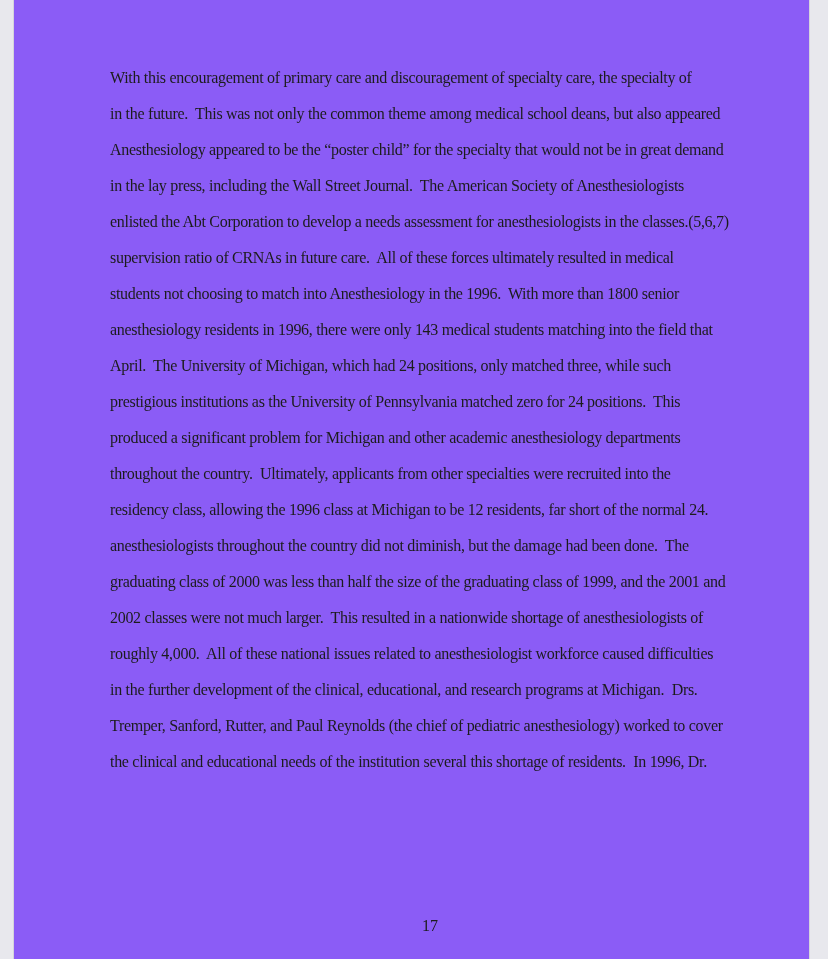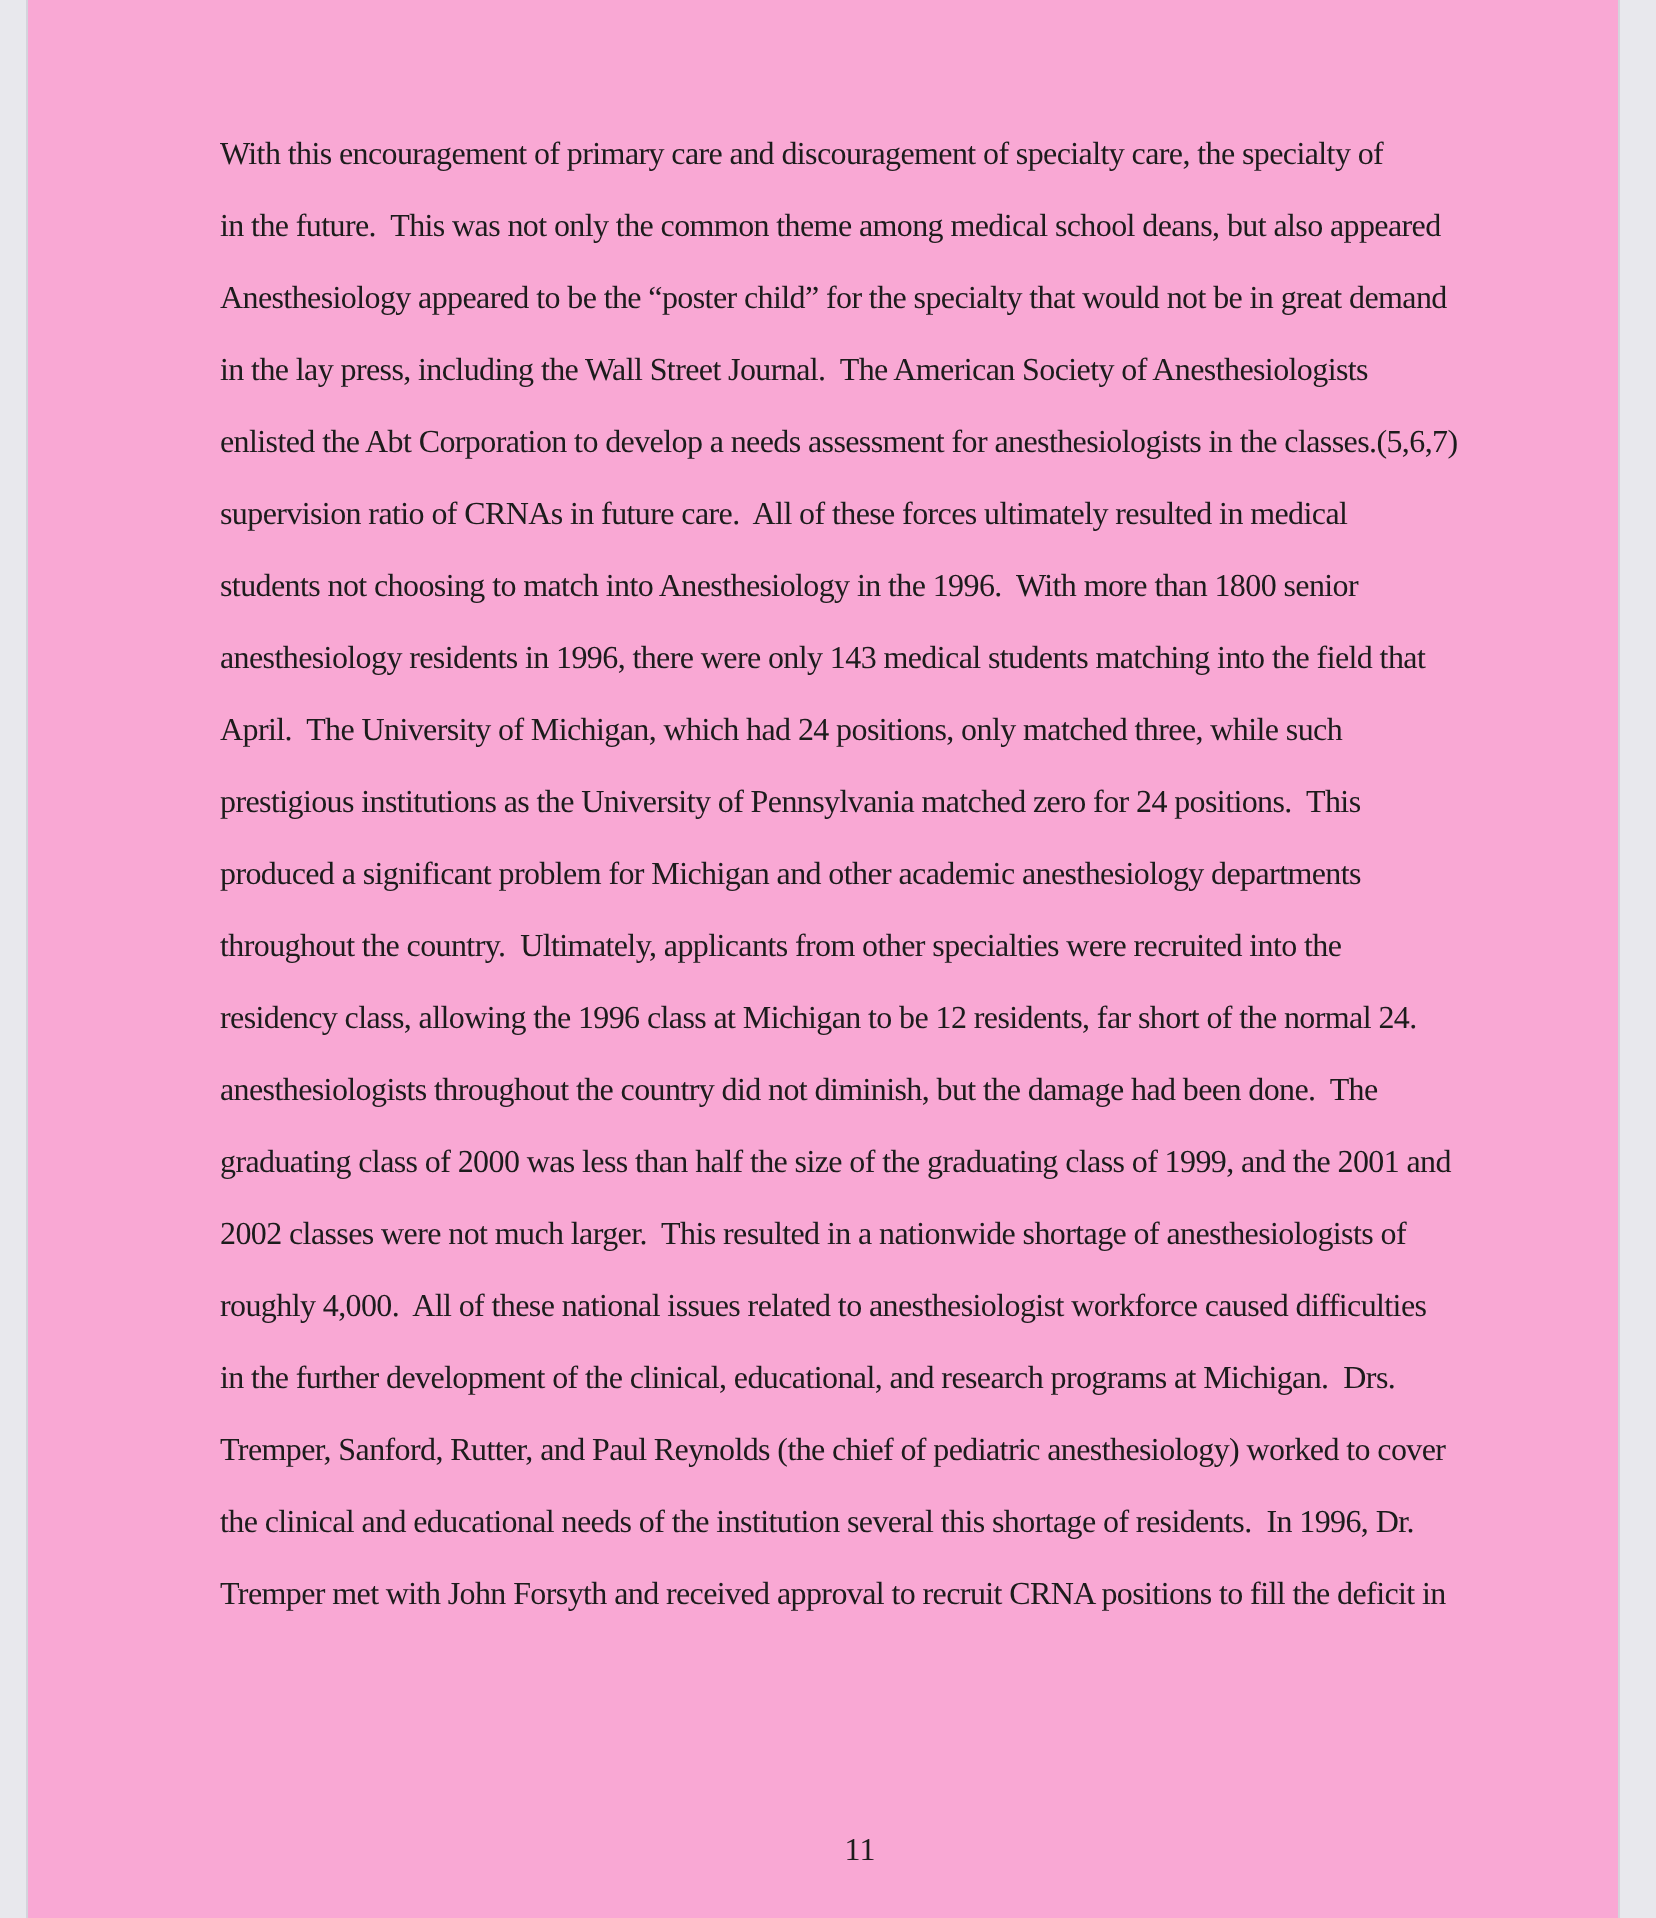--- a/index.html
+++ b/index.html
@@ -21,21 +21,21 @@
     background: #e8e8ed;
   }
   .viewer-gutter.left  { left: 0;  width: 13px; border-right: 1px solid #d4d4dc; }
   .viewer-gutter.right { right: 0; width: 18px; border-left: 1px solid #d4d4dc; }
   .page {
     position: absolute;
     left: 14px;
     top: 0;
     width: 795px;
     height: 959px;
-    background: #f9a8d4;
+    background: #8b5cf6;
   }
   .text-block {
     position: absolute;
     left: 96px;   
     top: 60px;
     width: 650px;
   }
   .text-line {
     font-size: 16px;
     line-height: 36px;
@@ -77,19 +77,18 @@
     <div class="text-line">produced a significant problem for Michigan and other academic anesthesiology departments</div>
     <div class="text-line">throughout the country.  Ultimately, applicants from other specialties were recruited into the</div>
     <div class="text-line">residency class, allowing the 1996 class at Michigan to be 12 residents, far short of the normal 24.</div>
     <div class="text-line">anesthesiologists throughout the country did not diminish, but the damage had been done.  The</div>
     <div class="text-line">graduating class of 2000 was less than half the size of the graduating class of 1999, and the 2001 and</div>
     <div class="text-line">2002 classes were not much larger.  This resulted in a nationwide shortage of anesthesiologists of</div>
     <div class="text-line">roughly 4,000.  All of these national issues related to anesthesiologist workforce caused difficulties</div>
     <div class="text-line">in the further development of the clinical, educational, and research programs at Michigan.  Drs.</div>
     <div class="text-line">Tremper, Sanford, Rutter, and Paul Reynolds (the chief of pediatric anesthesiology) worked to cover</div>
     <div class="text-line">the clinical and educational needs of the institution several this shortage of residents.  In 1996, Dr.</div>
-    <div class="text-line">Tremper met with John Forsyth and received approval to recruit CRNA positions to fill the deficit in</div>
   </div>
 
   <div class="page-footer">
-    <span class="page-number">11</span>
+    <span class="page-number">17</span>
   </div>
 </div>
 
 </body></html>

